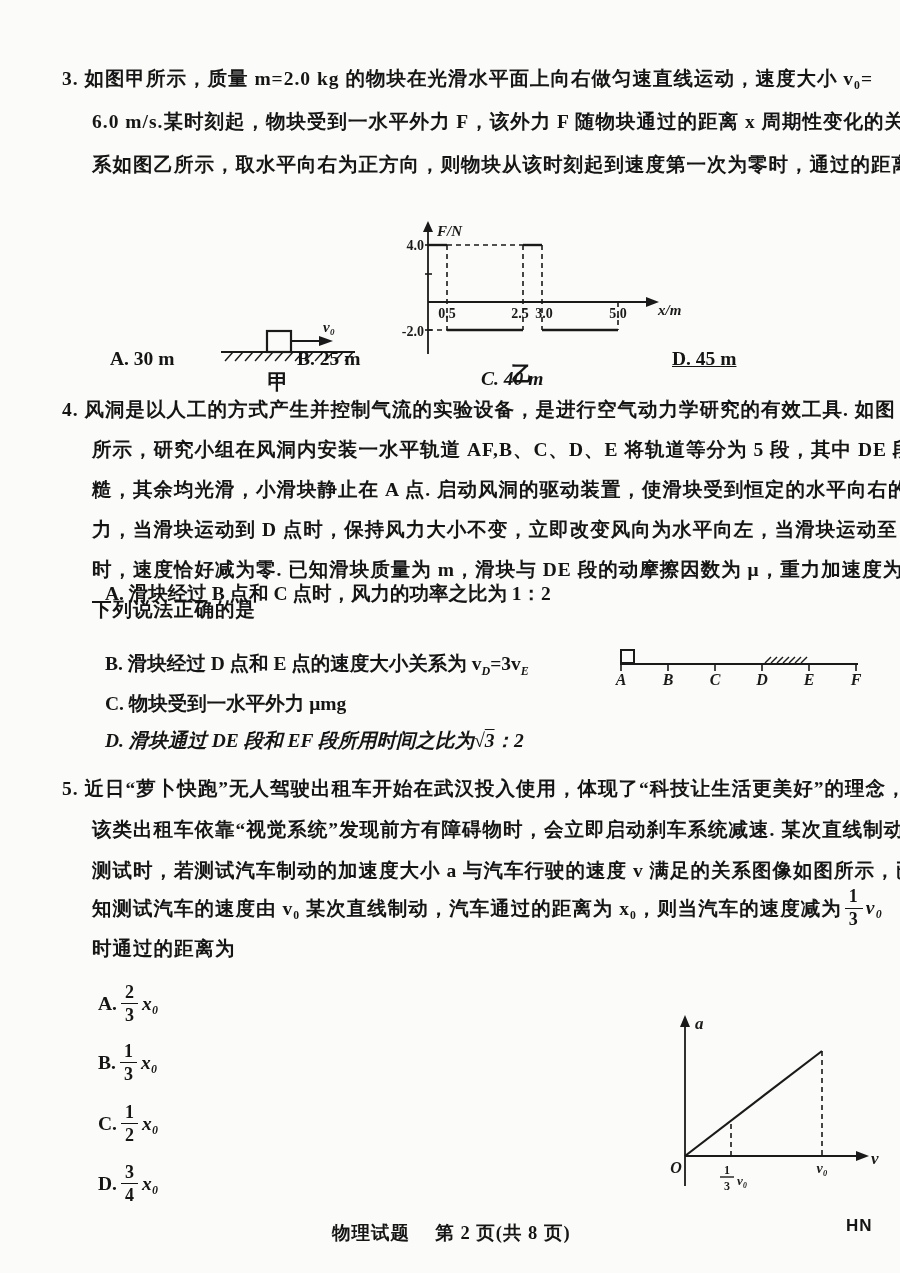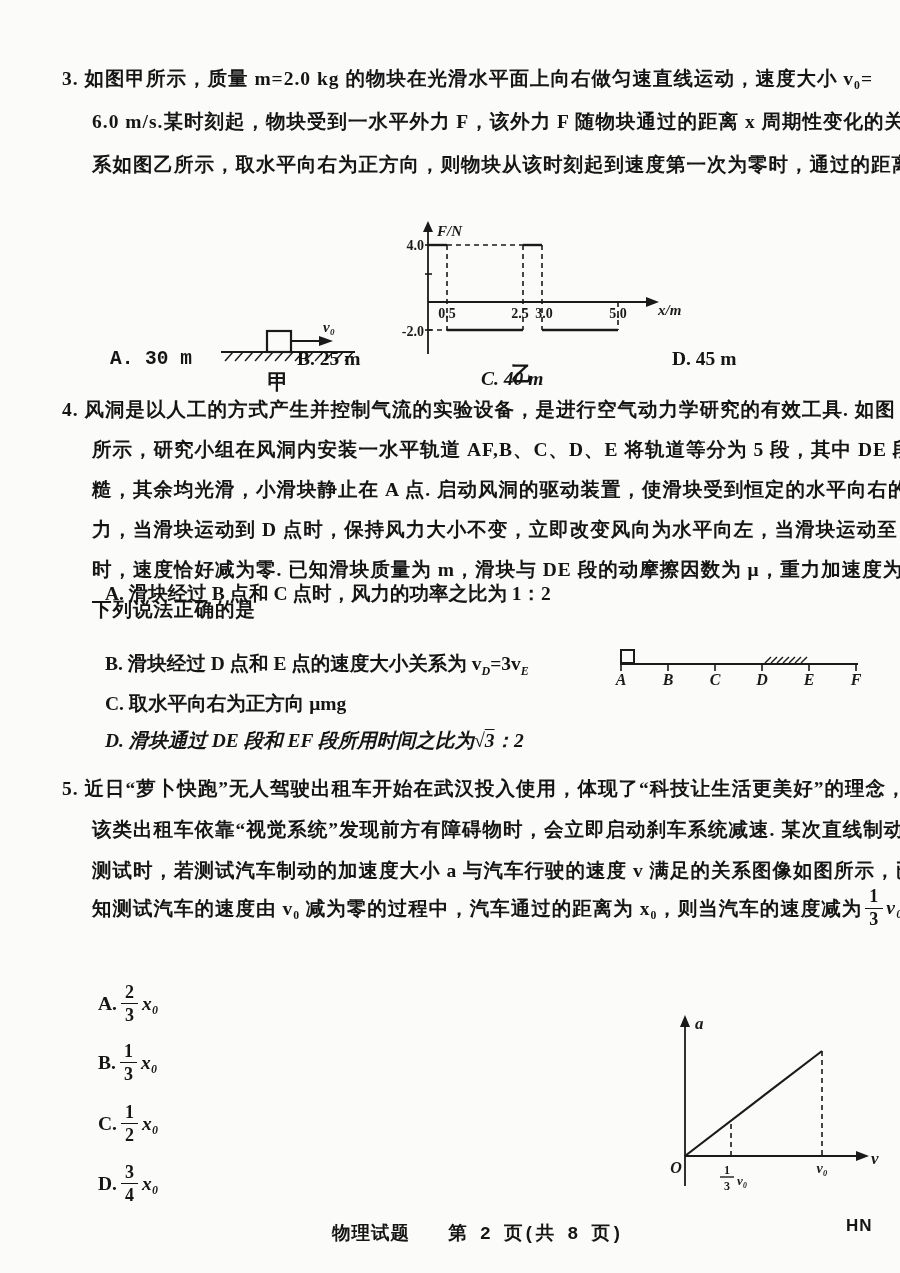--- a/index.html
+++ b/index.html
@@ -102,42 +102,42 @@
       </g>
 
       <text class="svgtxt" x="59" y="98" font-size="14" text-anchor="middle">0.5</text>
       <text class="svgtxt" x="132" y="98" font-size="14" text-anchor="middle">2.5</text>
       <text class="svgtxt" x="156" y="98" font-size="14" text-anchor="middle">3.0</text>
       <text class="svgtxt" x="230" y="98" font-size="14" text-anchor="middle">5.0</text>
     </svg>
     <div class="figcaption" style="transform:translateX(-16px);">乙</div>
   </div>
 
-  <span class="optrow" style="left:110px; top:348px;font-family:Liberation Mono, monospace;">A. 30 m</span>
+  <span class="optrow" style="left:110px; top:348px;">A. 30 m</span>
   <span class="optrow" style="left:297px; top:348px;">B. 25 m</span>
   <span class="optrow" style="left:481px; top:368px;font-style:italic;">C. 40 m</span>
-  <span class="optrow" style="left:672px; top:348px;">D. 45 m</span>
+  <span class="optrow" style="left:672px; top:348px;text-decoration:underline;">D. 45 m</span>
 
   <div class="qtext q4" style="left:62px; top:390px;">
     <span class="ln">4. 风洞是以人工的方式产生并控制气流的实验设备，是进行空气动力学研究的有效工具. 如图</span>
     <span class="ln cont">所示，研究小组在风洞内安装一水平轨道 AF,B、C、D、E 将轨道等分为 5 段，其中 DE 段粗</span>
     <span class="ln cont">糙，其余均光滑，小滑块静止在 A 点. 启动风洞的驱动装置，使滑块受到恒定的水平向右的风</span>
     <span class="ln cont">力，当滑块运动到 D 点时，保持风力大小不变，立即改变风向为水平向左，当滑块运动至 F 点</span>
     <span class="ln cont">时，速度恰好减为零. 已知滑块质量为 m，滑块与 DE 段的动摩擦因数为 μ，重力加速度为 g.</span>
     <span class="ln cont">下列说法正确的是</span>
   </div>
 
   <div class="optrow" style="left:105px; top:580px;">
     <span>A. 滑块经过 B 点和 C 点时，风力的功率之比为 1：2</span>
   </div>
   <div class="optrow" style="left:105px; top:650px;">
     <span>B. 滑块经过 D 点和 E 点的速度大小关系为 v</span><sub class="it">D</sub><span>=3v</span><sub class="it">E</sub>
   </div>
   <div class="optrow" style="left:105px; top:690px;">
-    <span>C. 取水平向右为正方向 μmg</span>
+    <span>C. 物块受到一水平外力 μmg</span>
   </div>
   <div class="optrow" style="left:105px; top:727px;font-style:italic;">
     <span>D. 滑块通过 DE 段和 EF 段所用时间之比为</span><span>√</span><span class="radicand">3</span><span>：2</span>
   </div>
 
   <div class="figure" style="left:608px; top:598px;">
     <svg width="262" height="46" viewBox="0 0 262 46">
       <line class="stk" x1="12" y1="20" x2="250" y2="20" stroke-width="2.2"></line>
       <g class="stk" stroke-width="1.6">
         <line x1="13" y1="20" x2="13" y2="27"></line>
@@ -168,26 +168,29 @@
       </g>
     </svg>
   </div>
 
   <div class="qtext q5" style="left:62px; top:768px;">
     <span class="ln">5. 近日“萝卜快跑”无人驾驶出租车开始在武汉投入使用，体现了“科技让生活更美好”的理念，</span>
     <span class="ln cont">该类出租车依靠“视觉系统”发现前方有障碍物时，会立即启动刹车系统减速. 某次直线制动</span>
     <span class="ln cont">测试时，若测试汽车制动的加速度大小 a 与汽车行驶的速度 v 满足的关系图像如图所示，已</span>
   </div>
   <div class="qtext q5 flexline cont" style="left:62px; top:882px; height:52px;">
-    <span>知测试汽车的速度由 v₀ 减为零的过程中，汽车通过的距离为 x₀，则当汽车的速度减为</span>
+    <span>知测试汽车的速度由 v₀ 某次直线制动，汽车通过的距离为 x₀，则当汽车的速度减为</span>
     <span class="frac">
         <span class="num">1</span>
         <span class="den">3</span>
       </span>
     <span class="it">v₀</span>
+  </div>
+  <div class="qtext q5 cont" style="left:62px; top:928px;">
+    <span class="ln">时通过的距离为</span>
   </div>
 
   <div class="q5opt" style="left:98px; top:983px;">
     <span>A.</span>
     <span class="frac">
         <span class="num">2</span>
         <span class="den">3</span>
       </span>
     <span class="it">x₀</span>
   </div>
@@ -235,20 +238,20 @@
 
       <text class="svgtxt it" x="26" y="162" font-size="16" text-anchor="middle">O</text>
       <text class="svgtxt" x="77" y="163" font-size="12" text-anchor="middle">1</text>
       <line class="stk" x1="70" y1="166" x2="84" y2="166" stroke-width="1.4"></line>
       <text class="svgtxt" x="77" y="179" font-size="12" text-anchor="middle">3</text>
       <text class="svgtxt it" x="87" y="174" font-size="13">v₀</text>
       <text class="svgtxt it" x="172" y="162" font-size="14" text-anchor="middle">v₀</text>
     </svg>
   </div>
 
-  <div class="footer" style="left:332px; top:1220px;font-family:Liberation Mono, monospace;">
+  <div class="footer" style="left:332px; top:1220px;">
     <span>物理试题</span>
     <span style="display:inline-block; width:14px;"></span>
     <span>第 2 页(共 8 页)</span>
   </div>
   <div class="footer" style="left:846px; top:1216px; font-family:'Liberation Sans','DejaVu Sans',sans-serif; font-size:17px;">HN</div>
 
 </div>
 
 </body></html>

